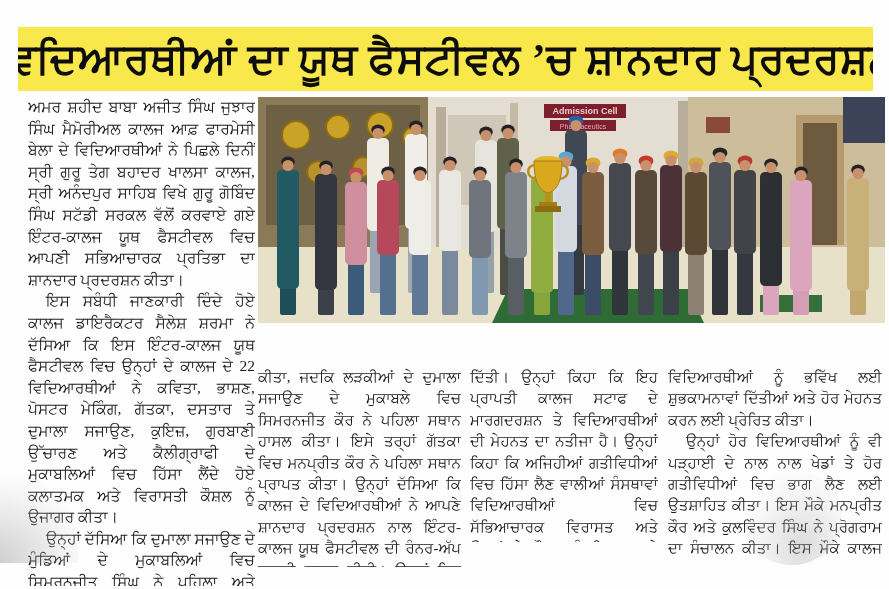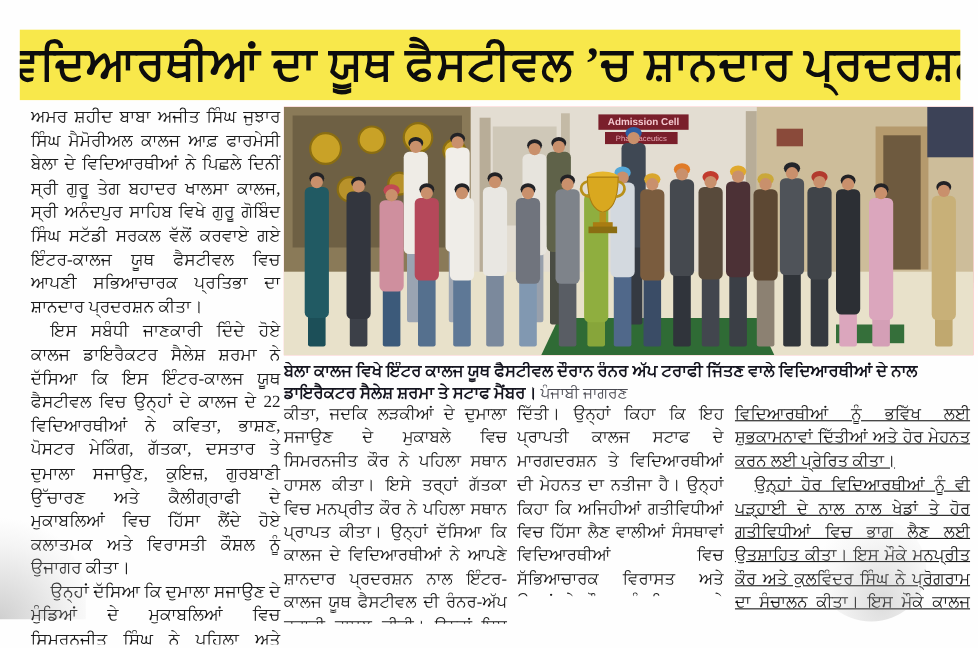--- a/index.html
+++ b/index.html
@@ -24,39 +24,39 @@
   .col-left{
     position:absolute;left:28px;top:96px;width:227px;height:490px;
     overflow:hidden;font-size:15.5px;line-height:21.6px;text-align:justify;
   }
   .col-left p{margin:0;}
   .byline{font-weight:700;}
   .indent{text-indent:18px;}
   
   .photo{
     position:absolute;left:258px;top:97px;width:627px;height:226px;
-    overflow:hidden;background:#fca5a5;
+    overflow:hidden;background:#ec4899;
   }
   .photo svg{display:block;}
   
   .caption{
     position:absolute;left:258px;top:329px;width:628px;height:40px;
     font-size:15px;line-height:19.5px;font-weight:700;color:#14141e;
     text-align:left;overflow:hidden;
   }
   .caption .credit{font-weight:400;color:#4a4a52;font-size:14px;}
   
   .bcol{
     position:absolute;top:367px;font-size:15px;line-height:21.4px;
     text-align:justify;overflow:hidden;
   }
   .bcol p{margin:0;}
   .bcol-a{left:258px;width:203px;height:200px;}
   .bcol-b{left:470px;width:188px;height:175px;}
-  .bcol-c{left:668px;width:214px;height:190px;text-decoration:underline;}
+  .bcol-c{left:668px;width:214px;height:190px;}
   
   .curl{position:absolute;pointer-events:none;}
   .curl-left{
     left:0px;top:468px;width:78px;height:95px;
     background:radial-gradient(circle at 0% 100%, rgba(120,120,120,0.35), rgba(200,200,200,0.18) 55%, rgba(255,255,255,0) 75%);
     border-top-right-radius:90px;
   }
   .curl-right{
     left:742px;top:470px;width:100px;height:95px;
     background:radial-gradient(ellipse at 60% 80%, rgba(140,140,140,0.30), rgba(210,210,210,0.15) 55%, rgba(255,255,255,0) 78%);
@@ -231,23 +231,20 @@
         <path d="M276,64 C276,88 283,94 290,96 C297,94 304,88 304,64 Z" fill="#d9a81f" stroke="#a97c12" stroke-width="1"></path>
         <path d="M276,68 C268,70 268,80 278,82" fill="none" stroke="#b8901a" stroke-width="2.5"></path>
         <path d="M304,68 C312,70 312,80 302,82" fill="none" stroke="#b8901a" stroke-width="2.5"></path>
         <rect x="287" y="96" width="6" height="10" fill="#b8901a"></rect>
         <rect x="281" y="105" width="18" height="5" fill="#a97c12"></rect>
         <rect x="277" y="109" width="26" height="6" fill="#8a6d12"></rect>
       </g>
     </svg>
   </div>
 
-  <div class="caption">
-    <span>ਬੇਲਾ ਕਾਲਜ ਵਿਖੇ ਇੰਟਰ ਕਾਲਜ ਯੂਥ ਫੈਸਟੀਵਲ ਦੌਰਾਨ ਰੰਨਰ ਅੱਪ ਟਰਾਫੀ ਜਿੱਤਣ ਵਾਲੇ ਵਿਦਿਆਰਥੀਆਂ ਦੇ ਨਾਲ ਡਾਇਰੈਕਟਰ ਸੈਲੇਸ਼ ਸ਼ਰਮਾ ਤੇ ਸਟਾਫ ਮੈਂਬਰ।</span><span class="credit"> ਪੰਜਾਬੀ ਜਾਗਰਣ</span>
-  </div>
 
   <div class="bcol bcol-a">
     <p>ਕੀਤਾ, ਜਦਕਿ ਲੜਕੀਆਂ ਦੇ ਦੁਮਾਲਾ ਸਜਾਉਣ ਦੇ ਮੁਕਾਬਲੇ ਵਿਚ ਸਿਮਰਨਜੀਤ ਕੌਰ ਨੇ ਪਹਿਲਾ ਸਥਾਨ ਹਾਸਲ ਕੀਤਾ। ਇਸੇ ਤਰ੍ਹਾਂ ਗੱਤਕਾ ਵਿਚ ਮਨਪ੍ਰੀਤ ਕੌਰ ਨੇ ਪਹਿਲਾ ਸਥਾਨ ਪ੍ਰਾਪਤ ਕੀਤਾ। ਉਨ੍ਹਾਂ ਦੱਸਿਆ ਕਿ ਕਾਲਜ ਦੇ ਵਿਦਿਆਰਥੀਆਂ ਨੇ ਆਪਣੇ ਸ਼ਾਨਦਾਰ ਪ੍ਰਦਰਸ਼ਨ ਨਾਲ ਇੰਟਰ-ਕਾਲਜ ਯੂਥ ਫੈਸਟੀਵਲ ਦੀ ਰੰਨਰ-ਅੱਪ ਟ੍ਰਾਫੀ ਹਾਸਲ ਕੀਤੀ। ਉਨ੍ਹਾਂ ਇਸ ਪ੍ਰਾਪਤੀ ’ਤੇ ਖੁਸ਼ੀ ਦਾ ਇਜ਼ਹਾਰ ਕੀਤਾ ਅਤੇ ਜੇਤੂਆਂ ਨੂੰ ਵਧਾਈ</p>
   </div>
   <div class="bcol bcol-b">
     <p>ਦਿੱਤੀ। ਉਨ੍ਹਾਂ ਕਿਹਾ ਕਿ ਇਹ ਪ੍ਰਾਪਤੀ ਕਾਲਜ ਸਟਾਫ ਦੇ ਮਾਰਗਦਰਸ਼ਨ ਤੇ ਵਿਦਿਆਰਥੀਆਂ ਦੀ ਮੇਹਨਤ ਦਾ ਨਤੀਜਾ ਹੈ। ਉਨ੍ਹਾਂ ਕਿਹਾ ਕਿ ਅਜਿਹੀਆਂ ਗਤੀਵਿਧੀਆਂ ਵਿਚ ਹਿੱਸਾ ਲੈਣ ਵਾਲੀਆਂ ਸੰਸਥਾਵਾਂ ਵਿਦਿਆਰਥੀਆਂ ਵਿਚ ਸੱਭਿਆਚਾਰਕ ਵਿਰਾਸਤ ਅਤੇ ਉਨ੍ਹਾਂ ਦੇ ਕੌਸ਼ਲ ਨੂੰ ਨਿਖਾਰਨ ਤੇ ਸਾਹਮਣੇ ਲਿਆਉਂਦੀਆਂ ਹਨ। ਇਨ੍ਹਾਂ ਵਿਦਿਆਰਥੀਆਂ ਦਾ ਕਾਲਜ ਵਿਖੇ ਵੀ ਵਿਸ਼ੇਸ਼ ਸਨਮਾਨ ਕੀਤਾ ਗਿਆ। ਉਨ੍ਹਾਂ</p>
   </div>
   <div class="bcol bcol-c">
     <p>ਵਿਦਿਆਰਥੀਆਂ ਨੂੰ ਭਵਿੱਖ ਲਈ ਸ਼ੁਭਕਾਮਨਾਵਾਂ ਦਿੱਤੀਆਂ ਅਤੇ ਹੋਰ ਮੇਹਨਤ ਕਰਨ ਲਈ ਪ੍ਰੇਰਿਤ ਕੀਤਾ।</p>
     <p class="indent">ਉਨ੍ਹਾਂ ਹੋਰ ਵਿਦਿਆਰਥੀਆਂ ਨੂੰ ਵੀ ਪੜ੍ਹਾਈ ਦੇ ਨਾਲ ਨਾਲ ਖੇਡਾਂ ਤੇ ਹੋਰ ਗਤੀਵਿਧੀਆਂ ਵਿਚ ਭਾਗ ਲੈਣ ਲਈ ਉਤਸ਼ਾਹਿਤ ਕੀਤਾ। ਇਸ ਮੌਕੇ ਮਨਪ੍ਰੀਤ ਕੌਰ ਅਤੇ ਕੁਲਵਿੰਦਰ ਸਿੰਘ ਨੇ ਪ੍ਰੋਗਰਾਮ ਦਾ ਸੰਚਾਲਨ ਕੀਤਾ। ਇਸ ਮੌਕੇ ਕਾਲਜ ਪ੍ਰਬੰਧਕ, ਸਟਾਫ ਤੇ ਵਿਦਿਆਰਥੀ ਹਾਜ਼ਰ ਸਨ।</p>

